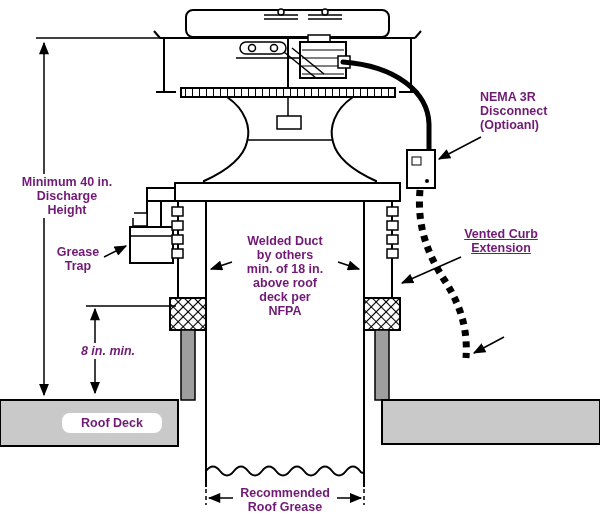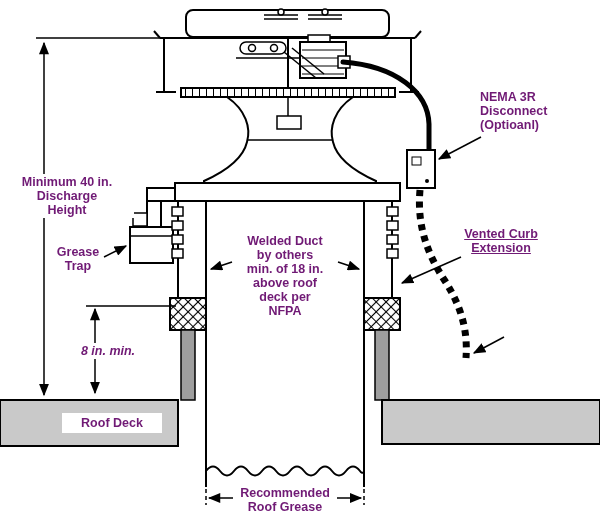--- a/index.html
+++ b/index.html
@@ -189,18 +189,18 @@
 above roof
 deck per
 NFPA</div>
 
 <div class="lbl" style="left:448px;top:227px;width:106px;text-decoration:underline;">Vented Curb
 Extension</div>
 
 
 <div class="lbl bg" style="left:54px;top:343px;width:80px;font-style:italic;">8 in. min.</div>
 
-<div class="lbl bg" style="left:62px;top:413px;width:100px;padding:3px 0;">Roof Deck</div>
+<div class="lbl bg" style="left:62px;top:413px;width:100px;padding:3px 0;border-radius:8px;">Roof Deck</div>
 
 <div class="lbl" style="left:223px;top:486px;width:124px;">Recommended
 Roof Grease</div>
 
 </div>
 
 </body></html>

